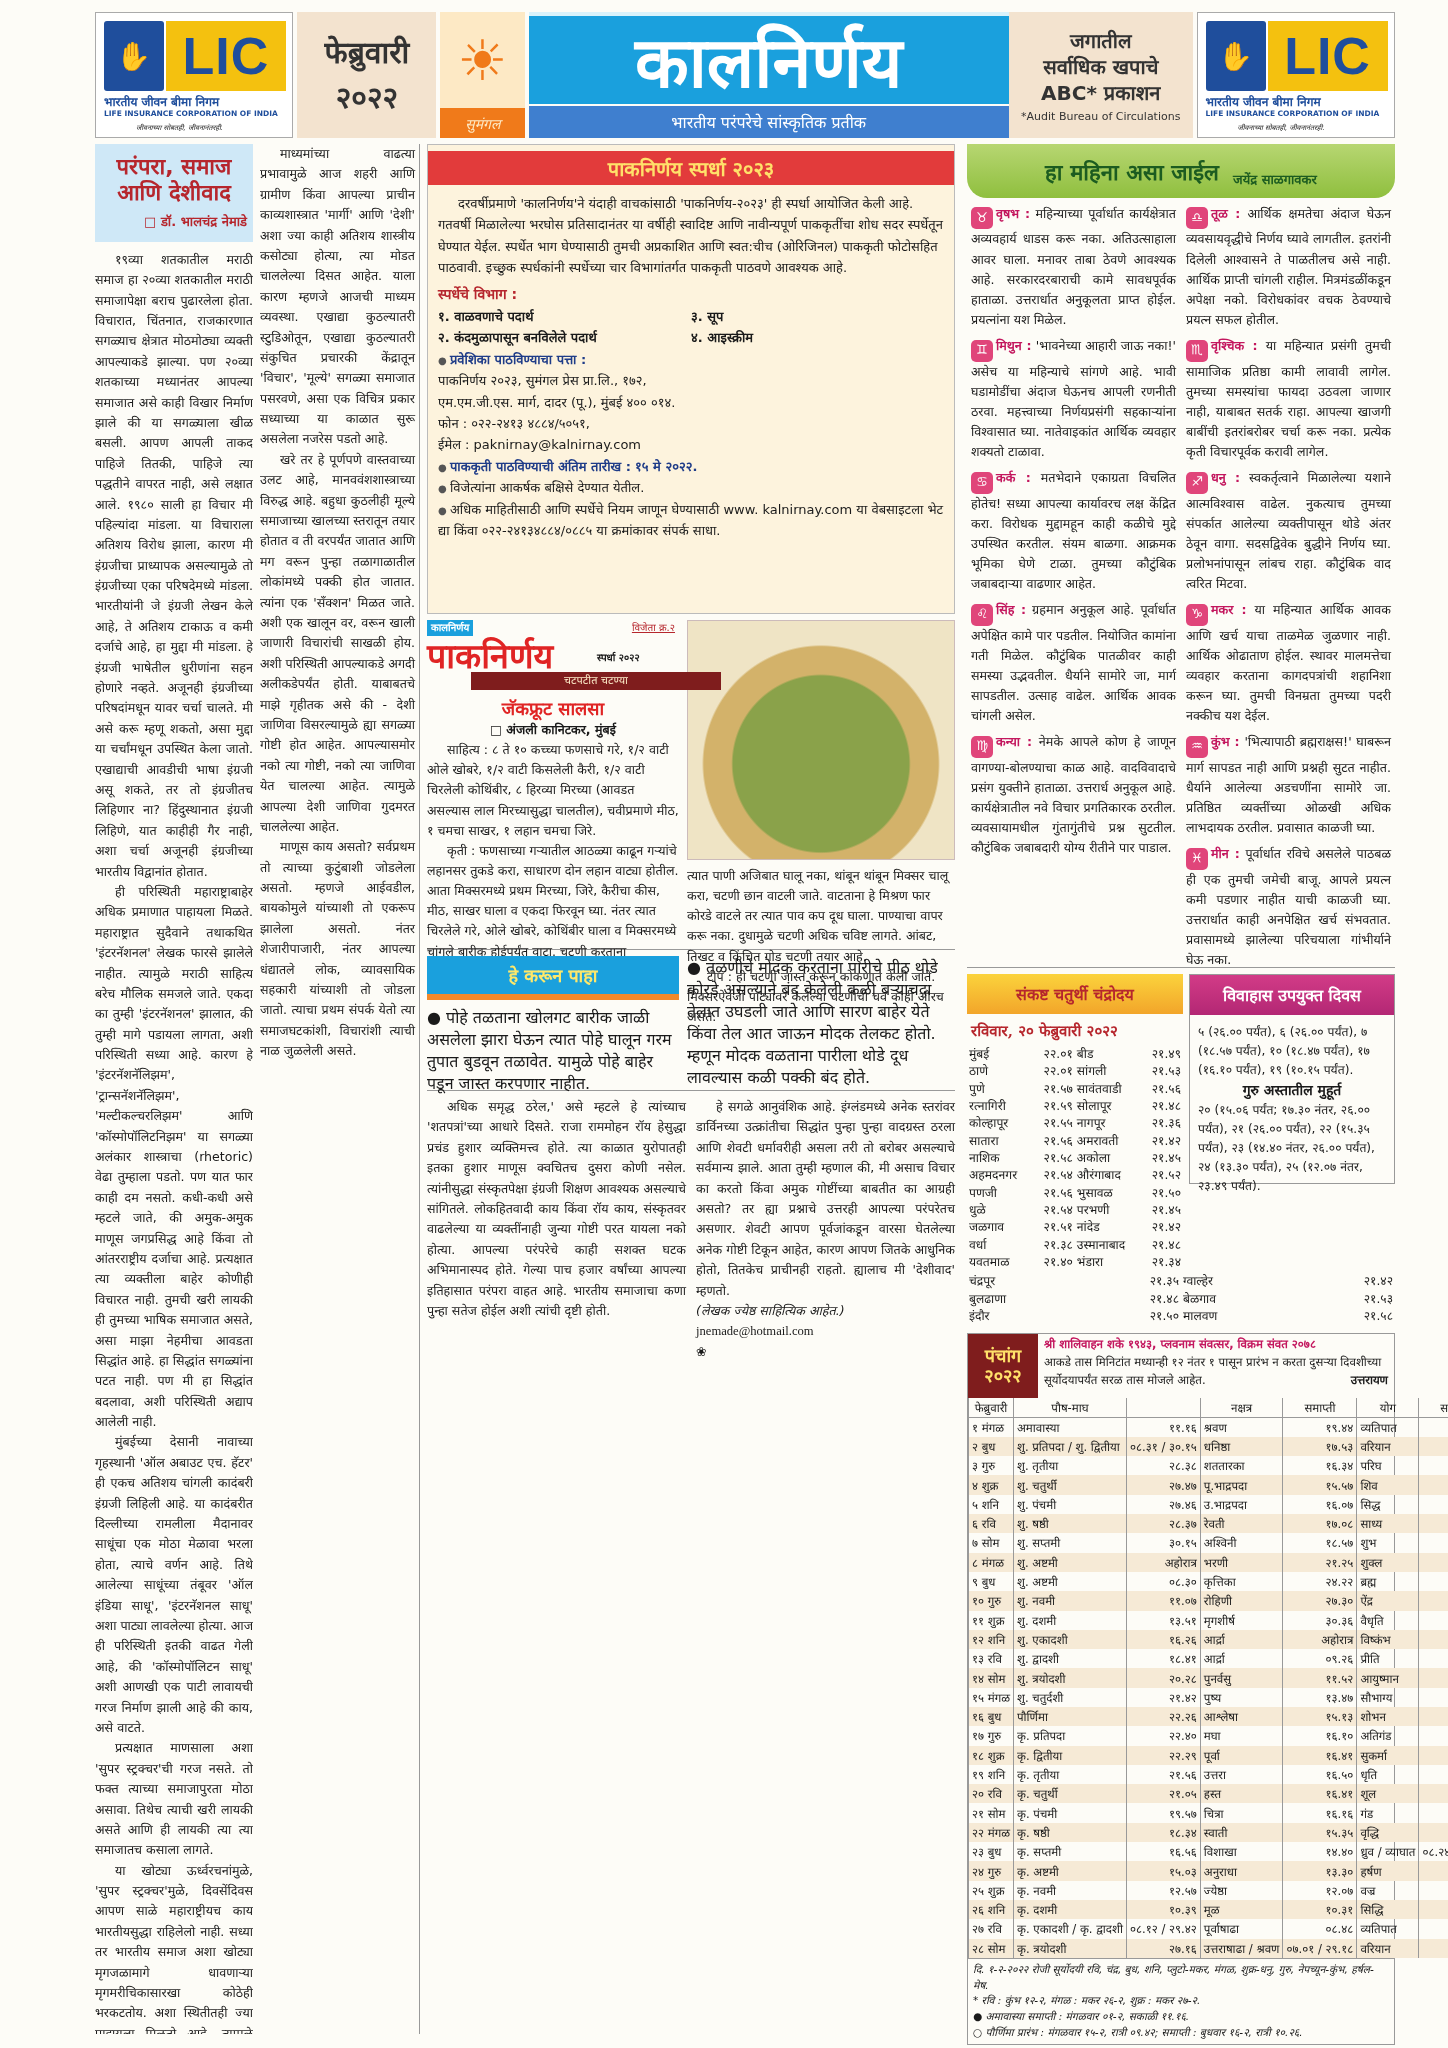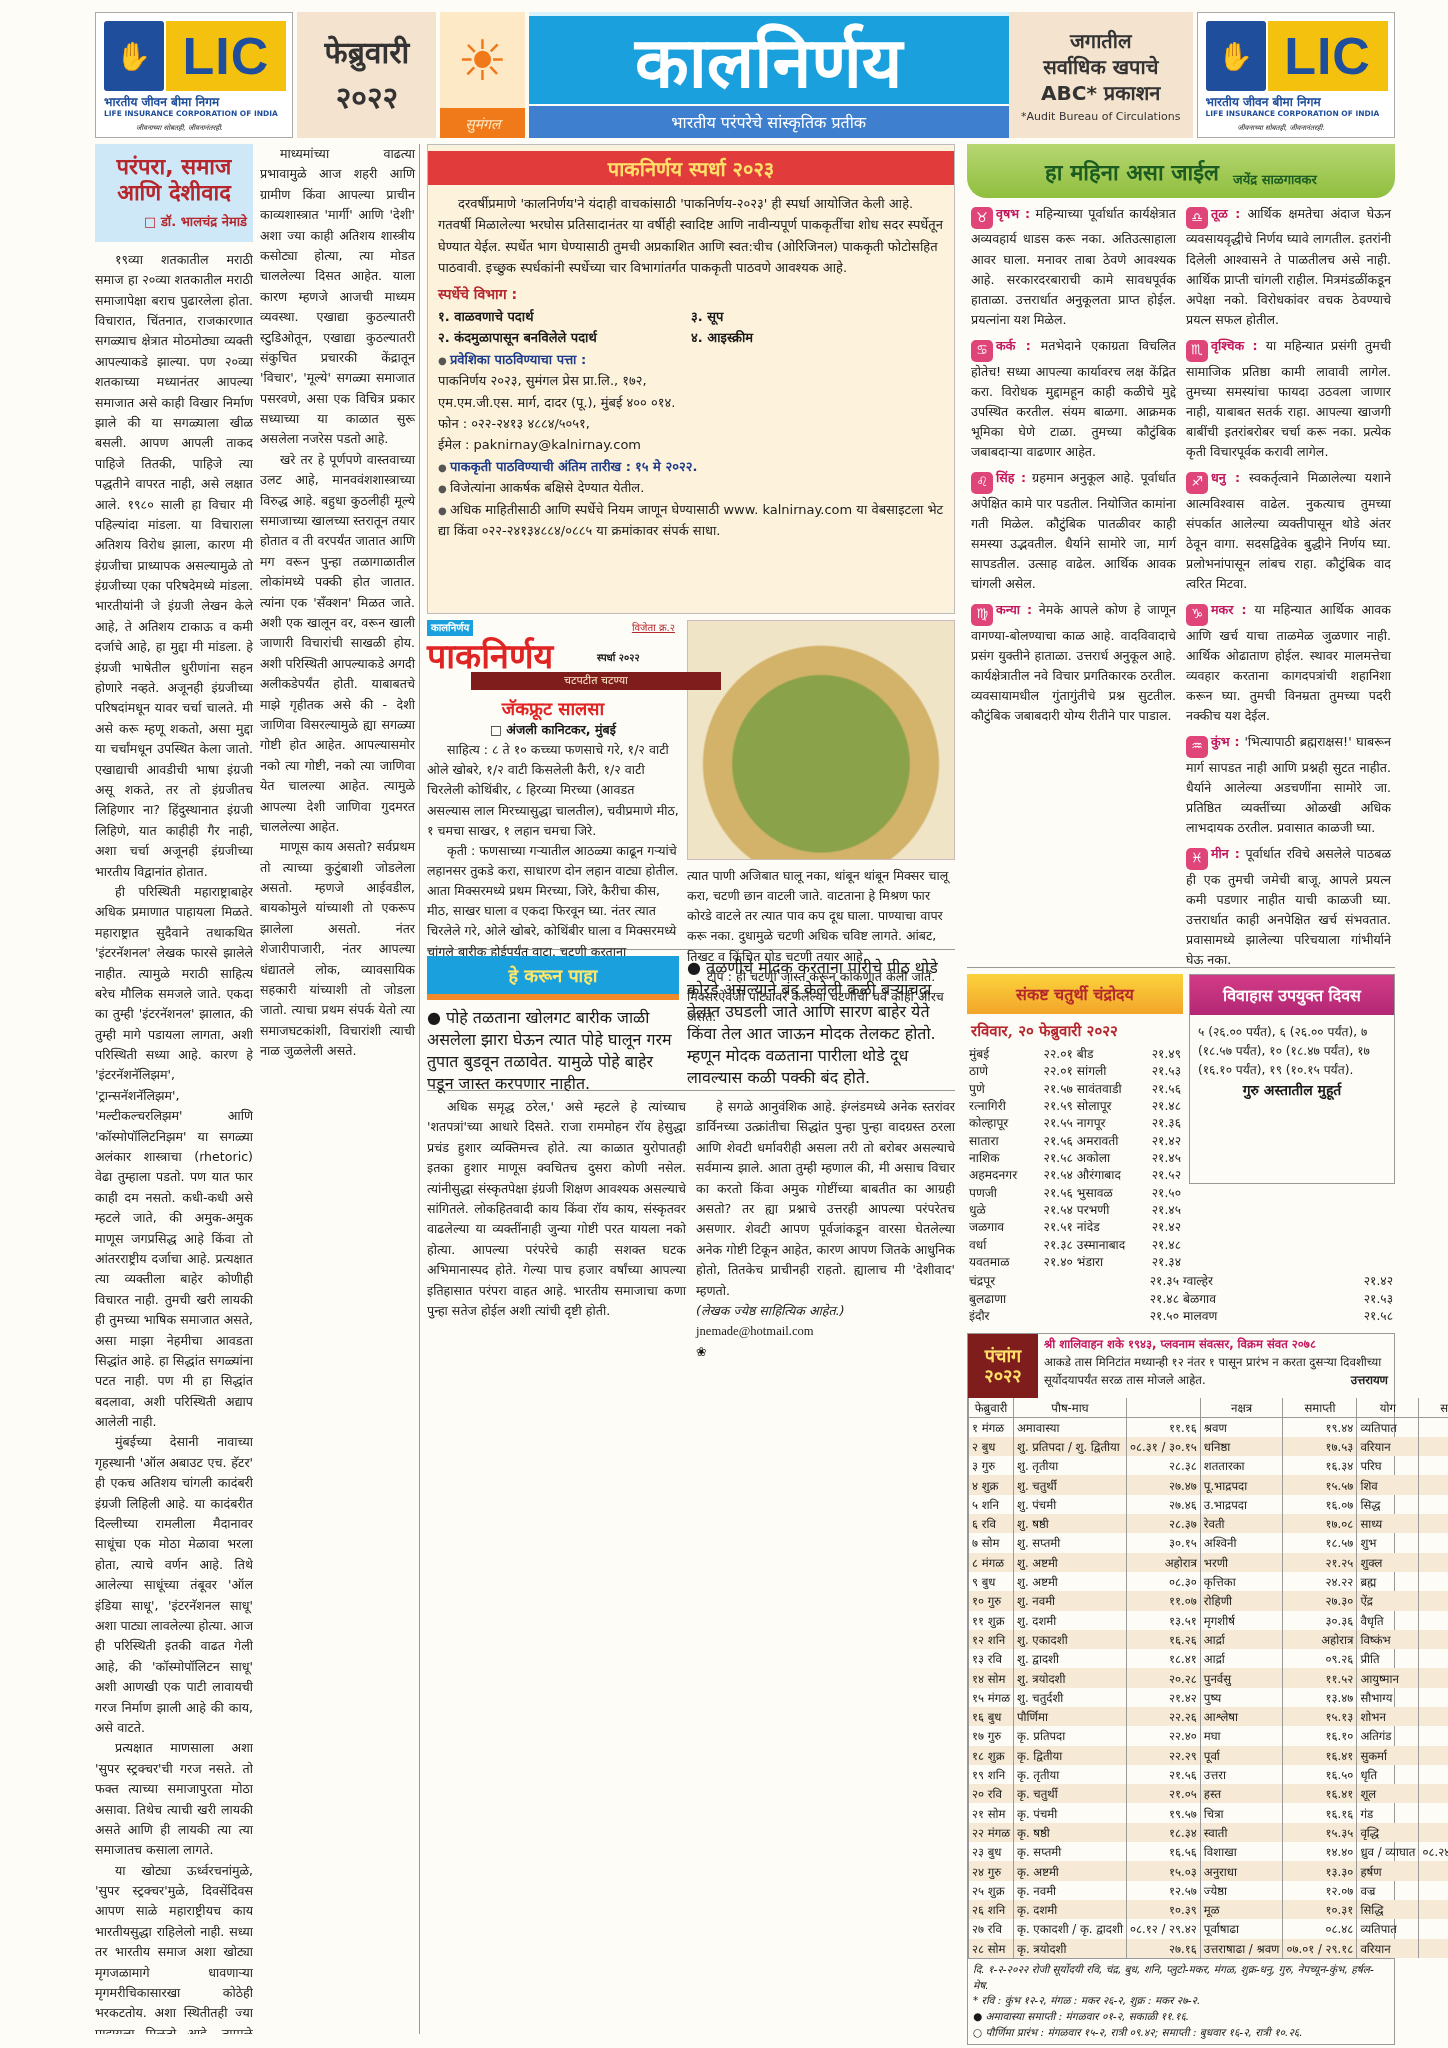--- a/index.html
+++ b/index.html
@@ -230,20 +230,21 @@
   </div>
 
   <div class="right">
     <div class="horo-head">
       <span class="t">हा महिना असा जाईल</span>
       <span class="a">जयेंद्र साळगावकर</span>
     </div>
     <div class="horo" id="horo">
         <div>
           <div class="sign"><span class="ic">♉</span><span class="n">वृषभ :</span> <span>महिन्याच्या पूर्वार्धात कार्यक्षेत्रात अव्यवहार्य धाडस करू नका. अतिउत्साहाला आवर घाला. मनावर ताबा ठेवणे आवश्यक आहे. सरकारदरबाराची कामे सावधपूर्वक हाताळा. उत्तरार्धात अनुकूलता प्राप्त होईल. प्रयत्नांना यश मिळेल.</span></div>
+          <div class="sign"><span class="ic">♊</span><span class="n">मिथुन :</span> <span>'भावनेच्या आहारी जाऊ नका!' असेच या महिन्याचे सांगणे आहे. भावी घडामोडींचा अंदाज घेऊनच आपली रणनीती ठरवा. महत्त्वाच्या निर्णयप्रसंगी सहकाऱ्यांना विश्वासात घ्या. नातेवाइकांत आर्थिक व्यवहार शक्यतो टाळावा.</span></div>
           <div class="sign"><span class="ic">♋</span><span class="n">कर्क :</span> <span>मतभेदाने एकाग्रता विचलित होतेच! सध्या आपल्या कार्यावरच लक्ष केंद्रित करा. विरोधक मुद्दामहून काही कळीचे मुद्दे उपस्थित करतील. संयम बाळगा. आक्रमक भूमिका घेणे टाळा. तुमच्या कौटुंबिक जबाबदाऱ्या वाढणार आहेत.</span></div>
           <div class="sign"><span class="ic">♌</span><span class="n">सिंह :</span> <span>ग्रहमान अनुकूल आहे. पूर्वार्धात अपेक्षित कामे पार पडतील. नियोजित कामांना गती मिळेल. कौटुंबिक पातळीवर काही समस्या उद्भवतील. धैर्याने सामोरे जा, मार्ग सापडतील. उत्साह वाढेल. आर्थिक आवक चांगली असेल.</span></div>
           <div class="sign"><span class="ic">♍</span><span class="n">कन्या :</span> <span>नेमके आपले कोण हे जाणून वागण्या-बोलण्याचा काळ आहे. वादविवादाचे प्रसंग युक्तीने हाताळा. उत्तरार्ध अनुकूल आहे. कार्यक्षेत्रातील नवे विचार प्रगतिकारक ठरतील. व्यवसायामधील गुंतागुंतीचे प्रश्न सुटतील. कौटुंबिक जबाबदारी योग्य रीतीने पार पाडाल.</span></div>
         </div>
         <div>
           <div class="sign"><span class="ic">♎</span><span class="n">तूळ :</span> <span>आर्थिक क्षमतेचा अंदाज घेऊन व्यवसायवृद्धीचे निर्णय घ्यावे लागतील. इतरांनी दिलेली आश्वासने ते पाळतीलच असे नाही. आर्थिक प्राप्ती चांगली राहील. मित्रमंडळींकडून अपेक्षा नको. विरोधकांवर वचक ठेवण्याचे प्रयत्न सफल होतील.</span></div>
           <div class="sign"><span class="ic">♏</span><span class="n">वृश्चिक :</span> <span>या महिन्यात प्रसंगी तुमची सामाजिक प्रतिष्ठा कामी लावावी लागेल. तुमच्या समस्यांचा फायदा उठवला जाणार नाही, याबाबत सतर्क राहा. आपल्या खाजगी बाबींची इतरांबरोबर चर्चा करू नका. प्रत्येक कृती विचारपूर्वक करावी लागेल.</span></div>
           <div class="sign"><span class="ic">♐</span><span class="n">धनु :</span> <span>स्वकर्तृत्वाने मिळालेल्या यशाने आत्मविश्वास वाढेल. नुकत्याच तुमच्या संपर्कात आलेल्या व्यक्तीपासून थोडे अंतर ठेवून वागा. सदसद्विवेक बुद्धीने निर्णय घ्या. प्रलोभनांपासून लांबच राहा. कौटुंबिक वाद त्वरित मिटवा.</span></div>
           <div class="sign"><span class="ic">♑</span><span class="n">मकर :</span> <span>या महिन्यात आर्थिक आवक आणि खर्च याचा ताळमेळ जुळणार नाही. आर्थिक ओढाताण होईल. स्थावर मालमत्तेचा व्यवहार करताना कागदपत्रांची शहानिशा करून घ्या. तुमची विनम्रता तुमच्या पदरी नक्कीच यश देईल.</span></div>
           <div class="sign"><span class="ic">♒</span><span class="n">कुंभ :</span> <span>'भित्यापाठी ब्रह्मराक्षस!' घाबरून मार्ग सापडत नाही आणि प्रश्नही सुटत नाहीत. धैर्याने आलेल्या अडचणींना सामोरे जा. प्रतिष्ठित व्यक्तींच्या ओळखी अधिक लाभदायक ठरतील. प्रवासात काळजी घ्या.</span></div>
@@ -336,20 +337,21 @@
                 <td class="v">२१.३४</td>
               </tr>
             </tbody>
           </table>
       </div>
       <div class="wd">
         <div class="ban-p">विवाहास उपयुक्त दिवस</div>
         <div class="body">
           <p>५ (२६.०० पर्यंत), ६ (२६.०० पर्यंत), ७ (१८.५७ पर्यंत), १० (१८.४७ पर्यंत), १७ (१६.१० पर्यंत), १९ (१०.१५ पर्यंत).</p>
           <div class="sh">गुरु अस्तातील मुहूर्त</div>
+          <p>२० (१५.०६ पर्यंत; १७.३० नंतर, २६.०० पर्यंत), २१ (२६.०० पर्यंत), २२ (१५.३५ पर्यंत), २३ (१४.४० नंतर, २६.०० पर्यंत), २४ (१३.३० पर्यंत), २५ (१२.०७ नंतर, २३.४९ पर्यंत).</p>
         </div>
       </div>
     </div>
     <div class="ext">
         <table>
           <tbody id="ch-extra">
             <tr>
               <td>चंद्रपूर</td>
               <td class="v">२१.३५</td>
               <td>ग्वाल्हेर</td>

